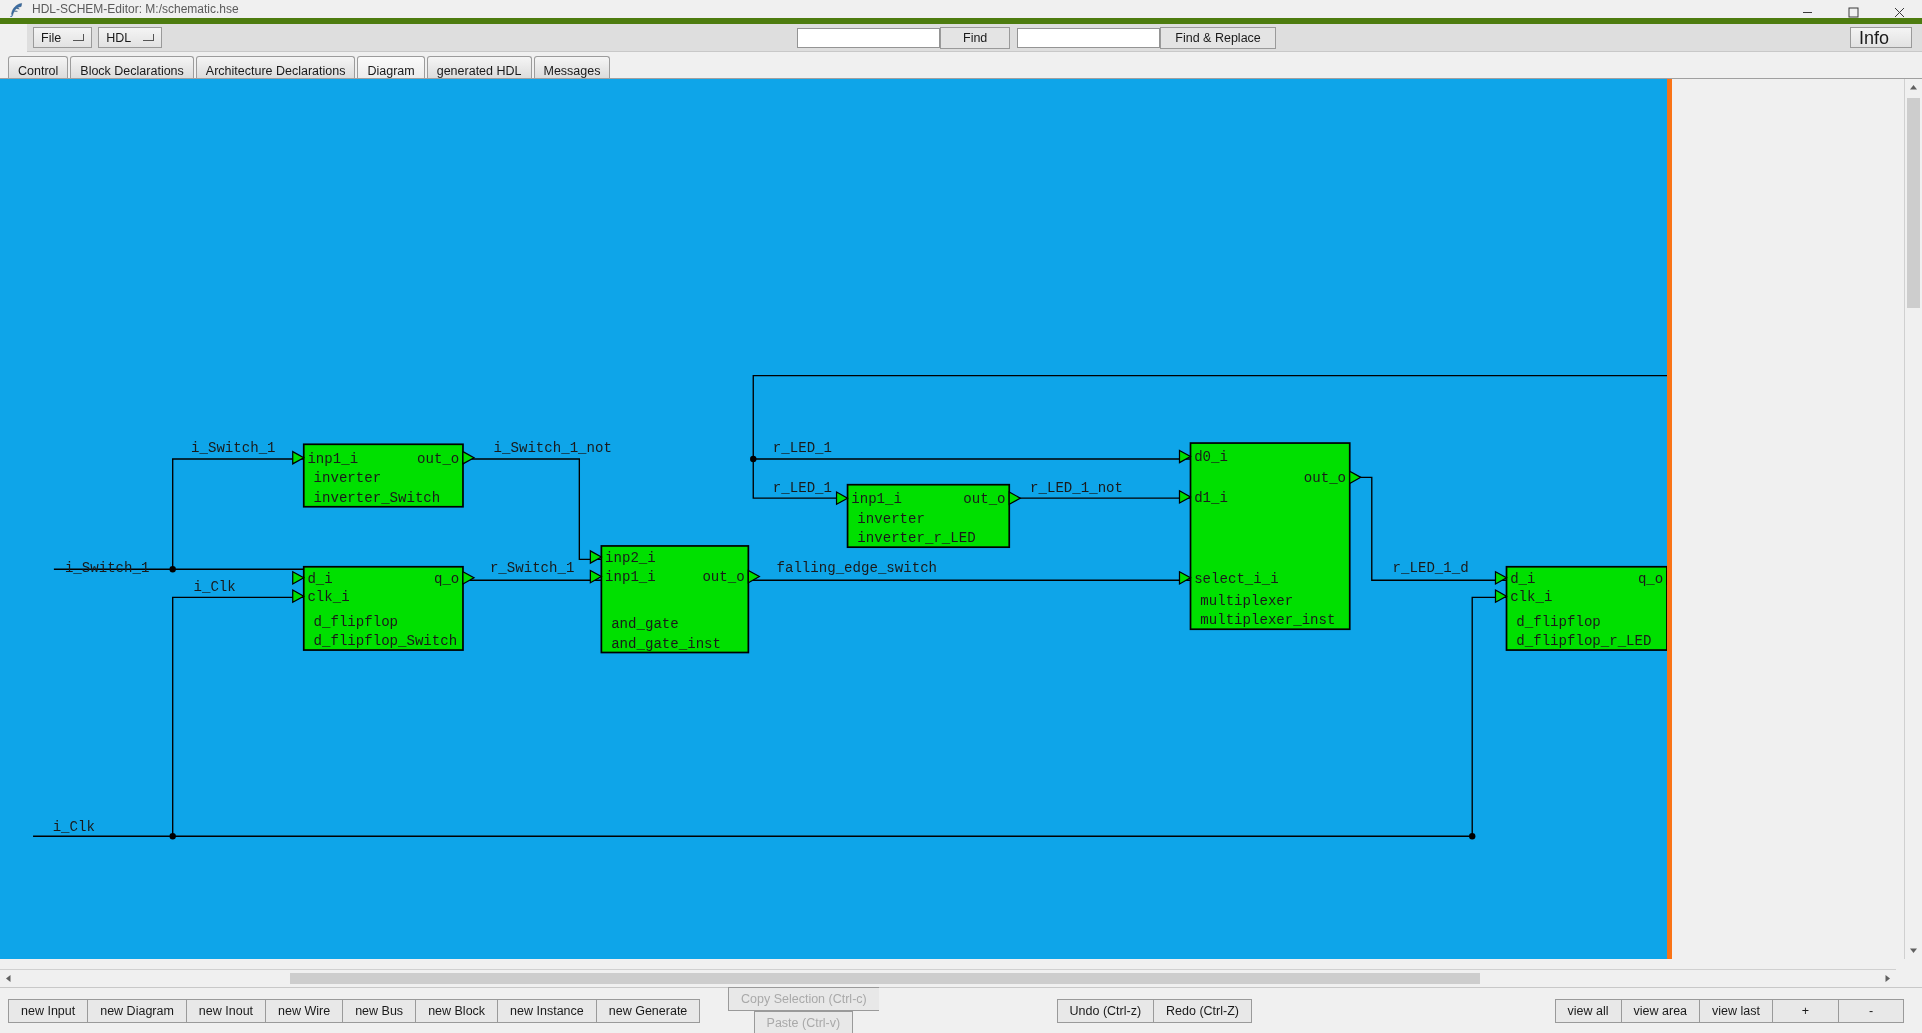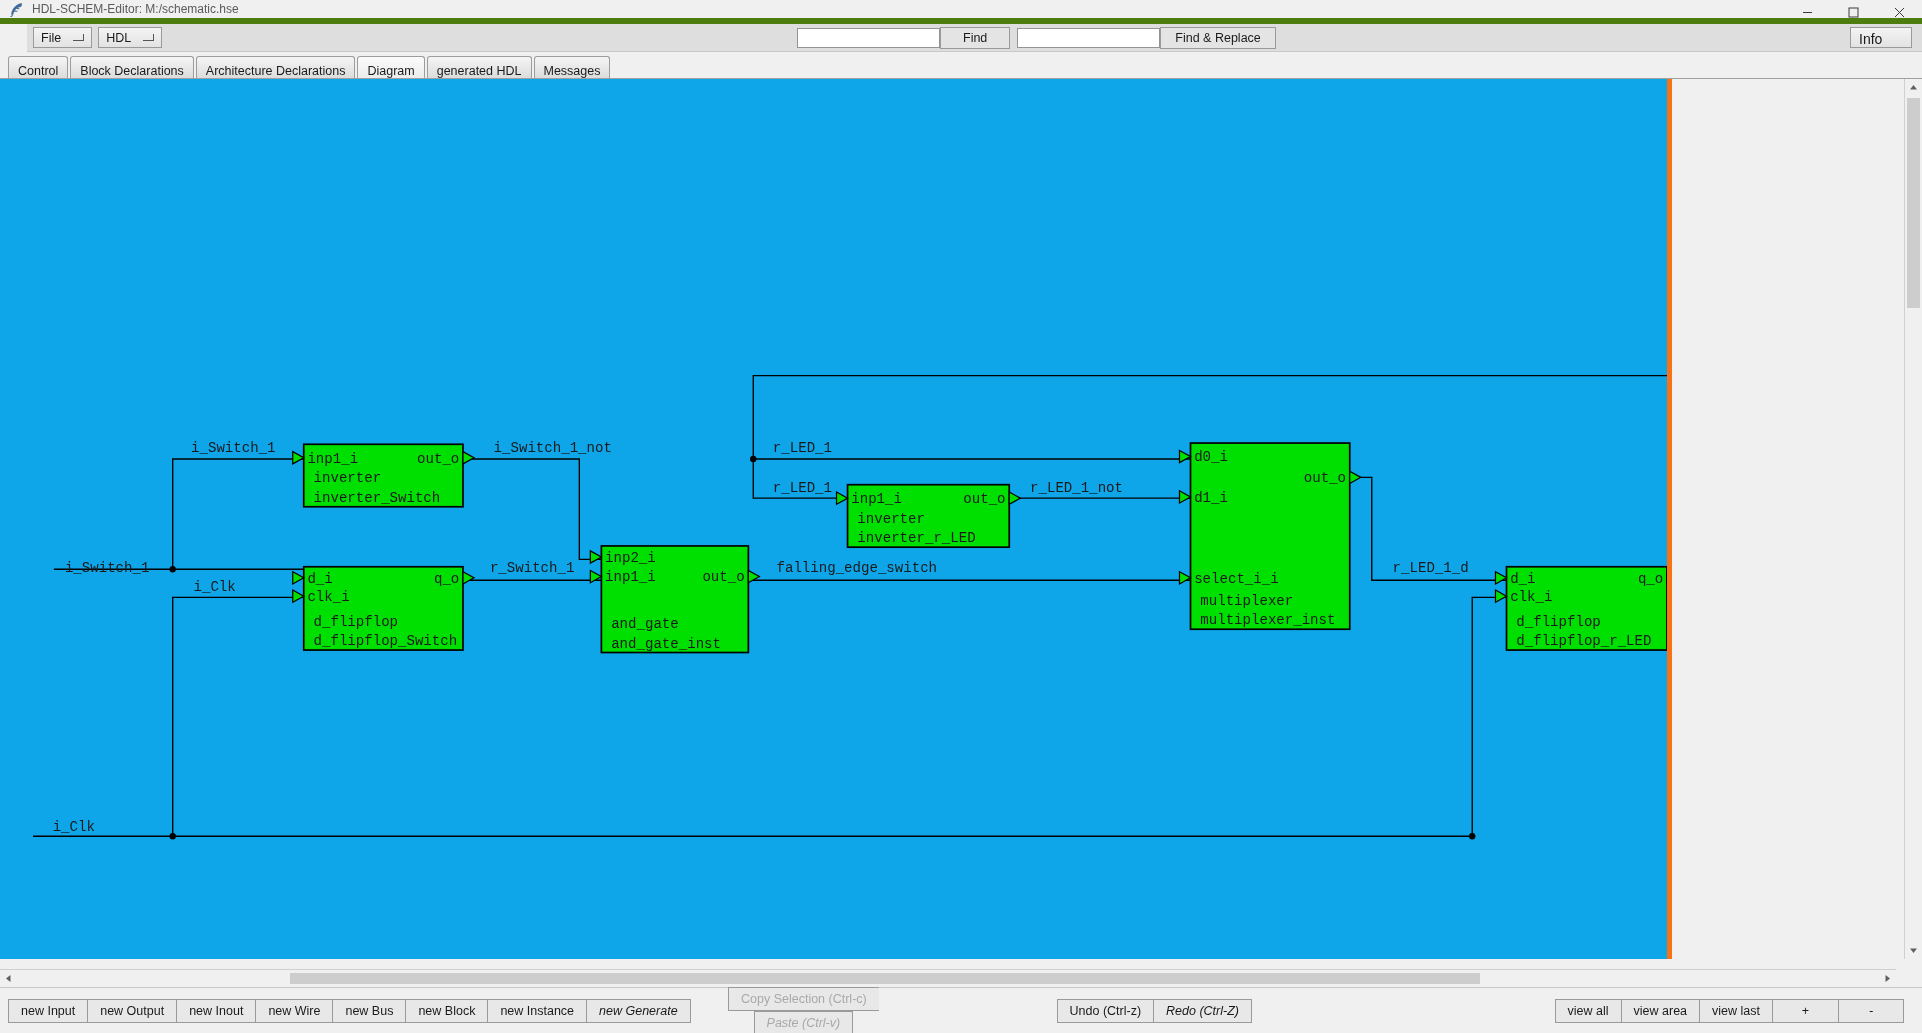--- a/index.html
+++ b/index.html
@@ -112,23 +112,23 @@
   }
   #find-btn-1 { padding: 0 22px; }
 
   #info-btn {
     position: absolute;
     right: 10px;
     height: 21px;
     min-width: 62px;
     background: linear-gradient(#f4f4f4, #e2e2e2);
     border: 1px solid #9a9a9a;
-    display: flex; align-items: flex-end; justify-content: space-between;
+    display: flex; align-items: flex-start; justify-content: space-between;
     padding: 0 5px 0 8px;
-    font-size: 14px;
+    font-size: 18px;
     color: #1a1a1a;
     cursor: default;
   }
 
   
   #tabbar {
     height: 27px;
     background: #f0f0f0;
     display: flex;
     align-items: flex-end;
@@ -233,21 +233,21 @@
     border: 1px solid #9a9a9a;
     font-size: 12.5px;
     padding: 0 12px;
     color: #1a1a1a;
     display: flex; align-items: center;
     cursor: default;
     white-space: nowrap;
     font-family: "Liberation Sans", sans-serif;
     border-right-width: 0;
   }
-  .bb-btn:last-child { border-right-width: 1px; font-style: italic; }
+  .bb-btn:last-child { border-right-width: 1px; }
   .bb-btn.disabled { color: #a9a9a9; }
   .bb-group.mid { position: absolute; left: 728px; flex-direction: column; }
   .bb-group.undo { position: absolute; right: 670px; }
   .bb-group.views { position: absolute; right: 18px; }
   .bb-btn.wide { min-width: 60px; justify-content: center; }
   .bb-btn.zoom { min-width: 66px; justify-content: center; }
 </style>
 </head>
 <body>
 
@@ -455,21 +455,21 @@
           <path d="M7 4.5L2.5 8V1z" fill="#606060"></path>
         </svg>
     </div>
   </div>
   <div class="corner-box"></div>
 </div>
 
 <div id="bottombar">
   <div class="bb-group" id="new-group">
       <div class="bb-btn">new Input</div>
-      <div class="bb-btn">new Output</div>
+      <div class="bb-btn">new Diagram</div>
       <div class="bb-btn">new Inout</div>
       <div class="bb-btn">new Wire</div>
       <div class="bb-btn">new Bus</div>
       <div class="bb-btn">new Block</div>
       <div class="bb-btn">new Instance</div>
       <div class="bb-btn">new Generate</div>
     </div>
   <div class="bb-group mid" id="clip-group">
       <div class="bb-btn disabled">Copy Selection (Ctrl-c)</div>
       <div class="bb-btn disabled">Paste (Ctrl-v)</div>

